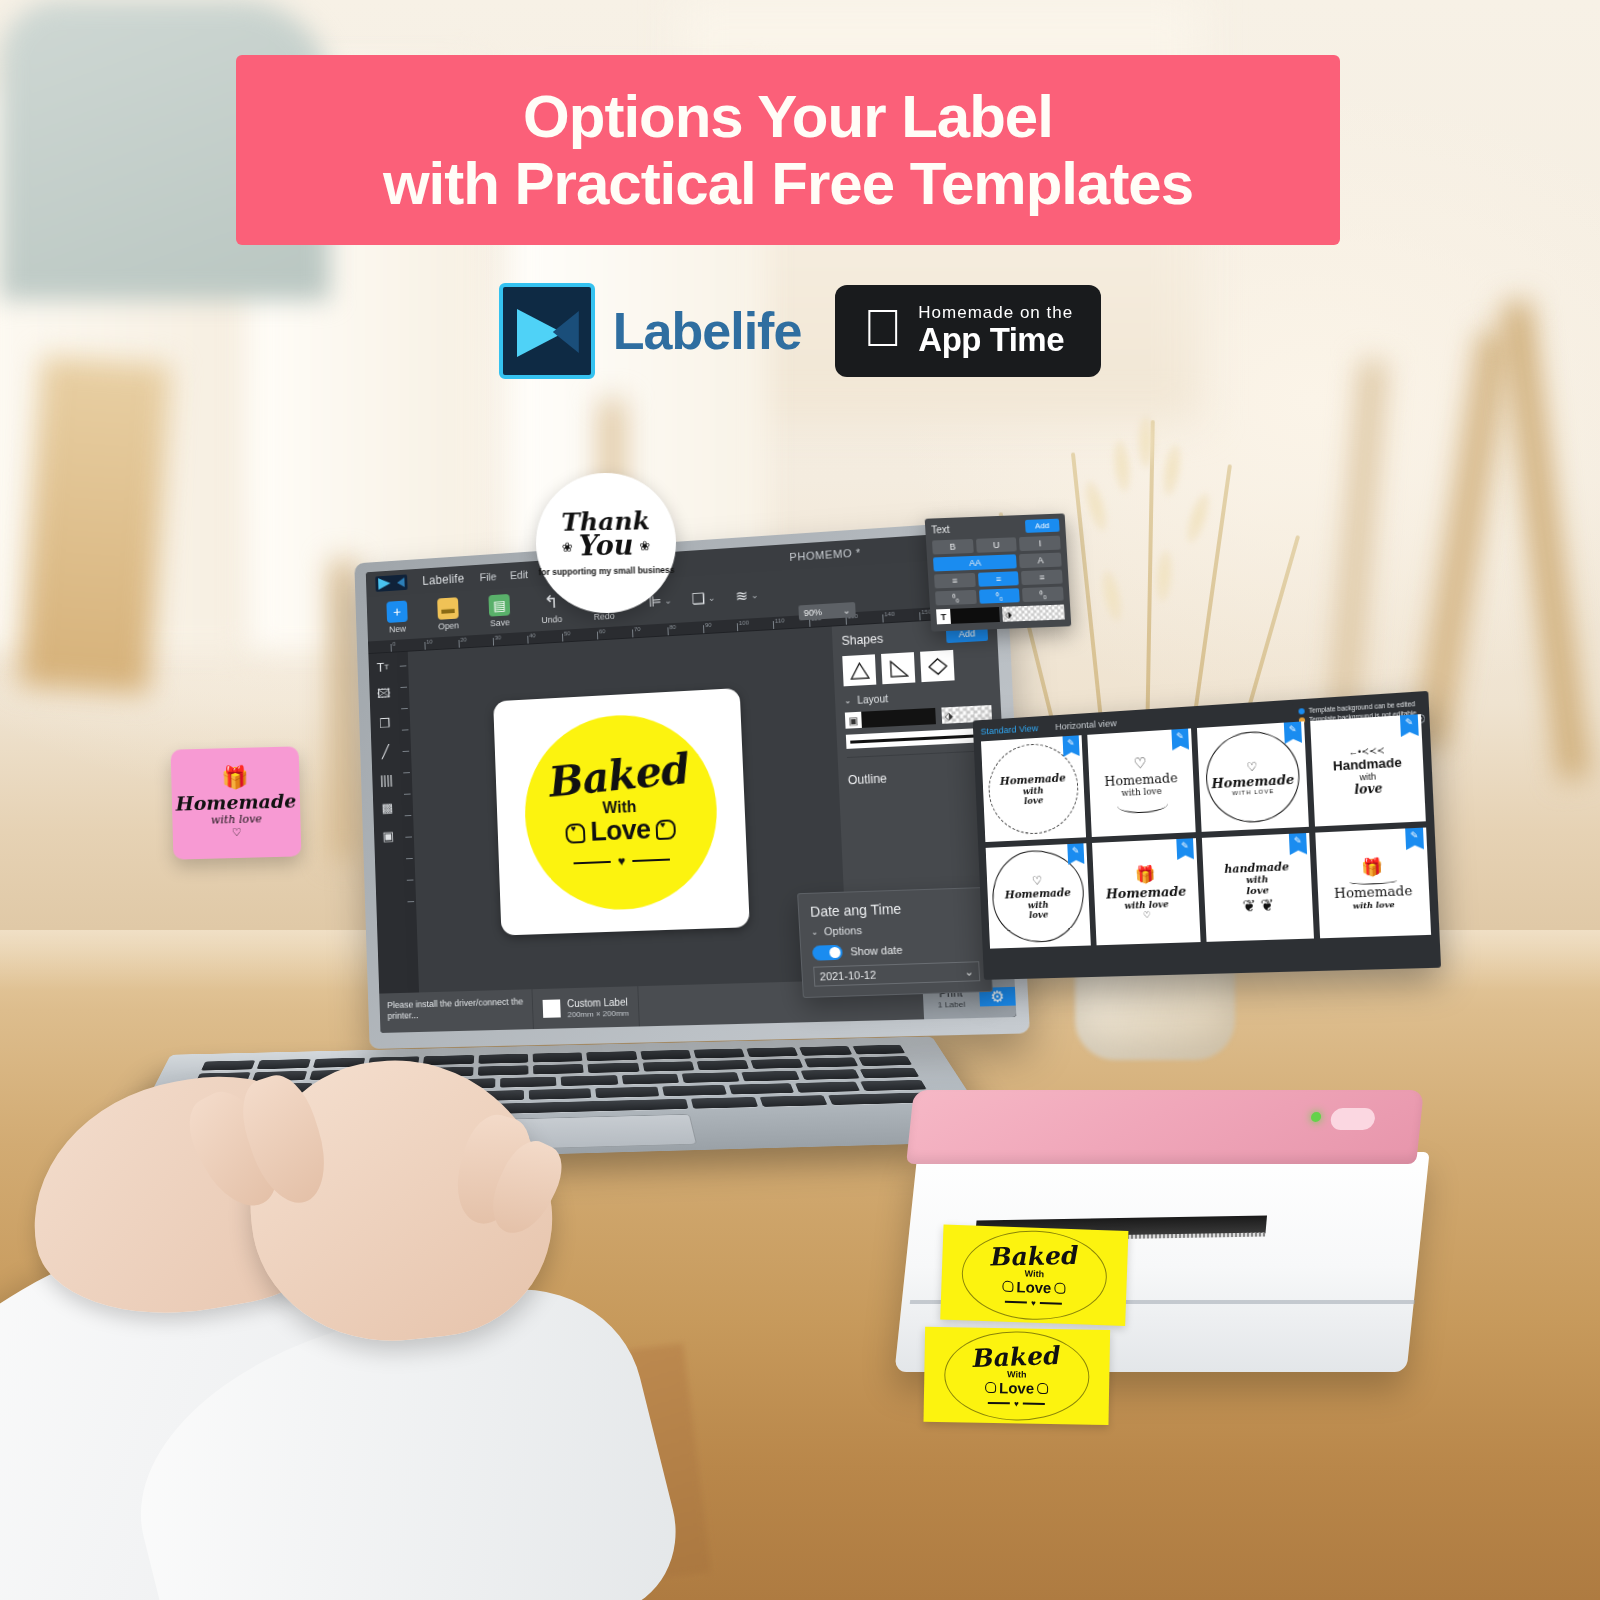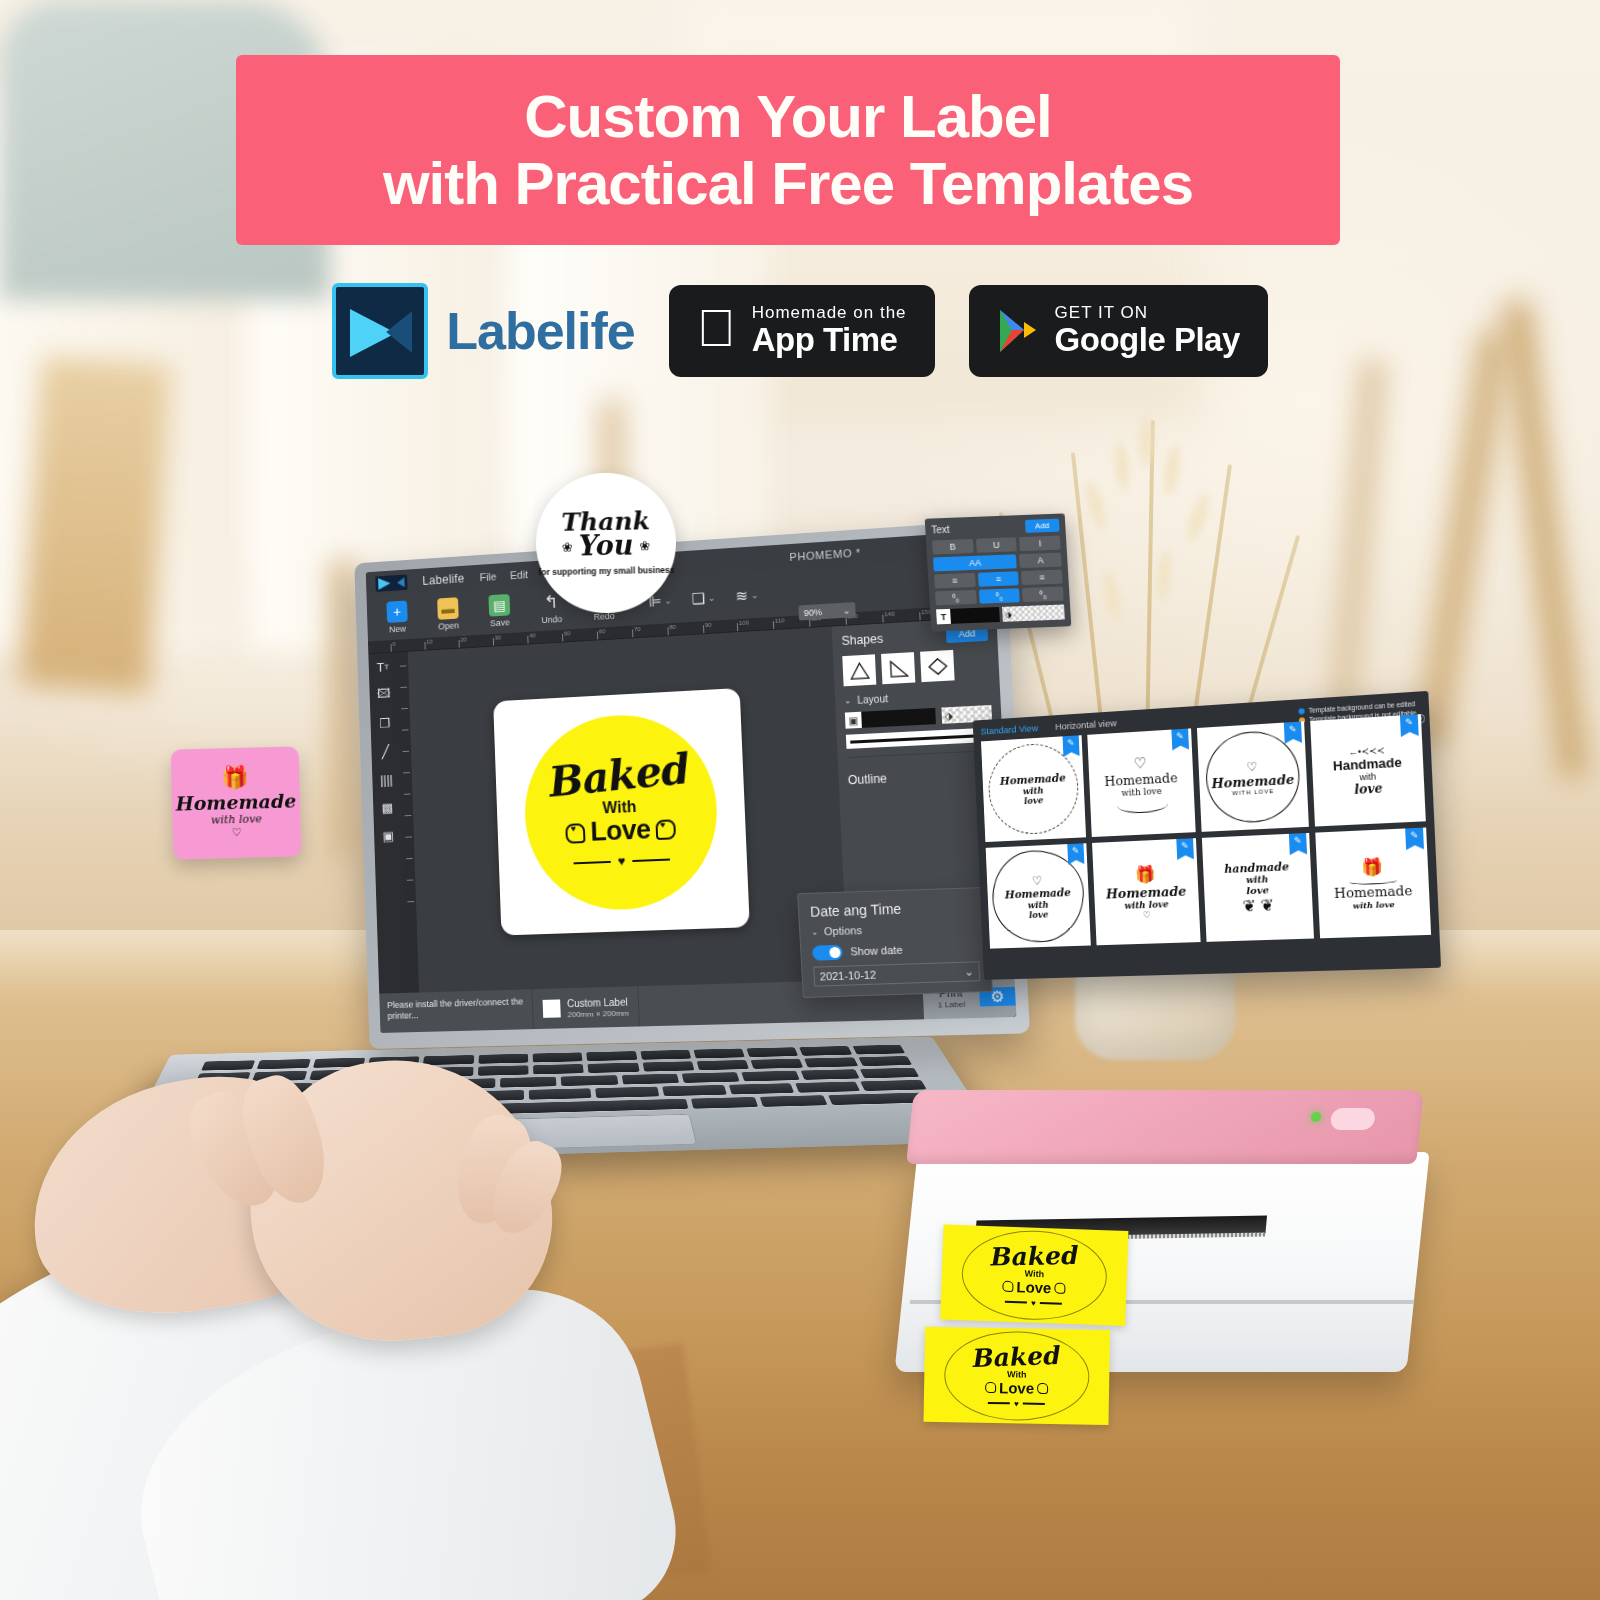--- a/index.html
+++ b/index.html
@@ -886,21 +886,21 @@
 <div class="sleeve-r"></div>
 <div class="hand-l"></div>
 <div class="hand-r"></div>
 <div class="finger" style="left:200px;top:1090px;width:70px;height:120px;transform:rotate(-28deg)"></div>
 <div class="finger" style="left:250px;top:1075px;width:70px;height:130px;transform:rotate(-18deg)"></div>
 <div class="finger" style="left:460px;top:1115px;width:66px;height:110px;transform:rotate(16deg)"></div>
 <div class="finger" style="left:498px;top:1140px;width:56px;height:96px;transform:rotate(26deg)"></div>
 
 <div class="banner">
   <h1>
-    <span>Custom Your Label</span><br>
+    <span>Options Your Label</span><br>
     <span>with Practical Free Templates</span>
   </h1>
 </div>
 
 <div class="badges">
   <div class="brandbox">
     <div class="brandicon">
       <span class="tri-l"></span>
         <span class="tri-r"></span>
     </div>
@@ -908,28 +908,13 @@
   </div>
 
   <div class="storebtn">
     <span class="apple"></span>
     <span class="stxt">
       <small>Homemade on the</small>
       <b>App Time</b>
     </span>
   </div>
 
-  <div class="storebtn">
-    <span class="gplay">
-      <svg width="42" height="46" viewBox="0 0 42 46">
-        <polygon points="3,2 27,22 3,44" fill="#34a853"></polygon>
-        <polygon points="3,2 27,22 15,22" fill="#4285f4"></polygon>
-        <polygon points="3,44 27,22 15,22" fill="#ea4335"></polygon>
-        <polygon points="27,22 39,22 27,30" fill="#fbbc04"></polygon>
-        <polygon points="27,14 39,22 27,22" fill="#fbbc04"></polygon>
-      </svg>
-    </span>
-    <span class="stxt">
-      <small>GET IT ON</small>
-      <b>Google Play</b>
-    </span>
-  </div>
 </div>
 
 </body></html>

